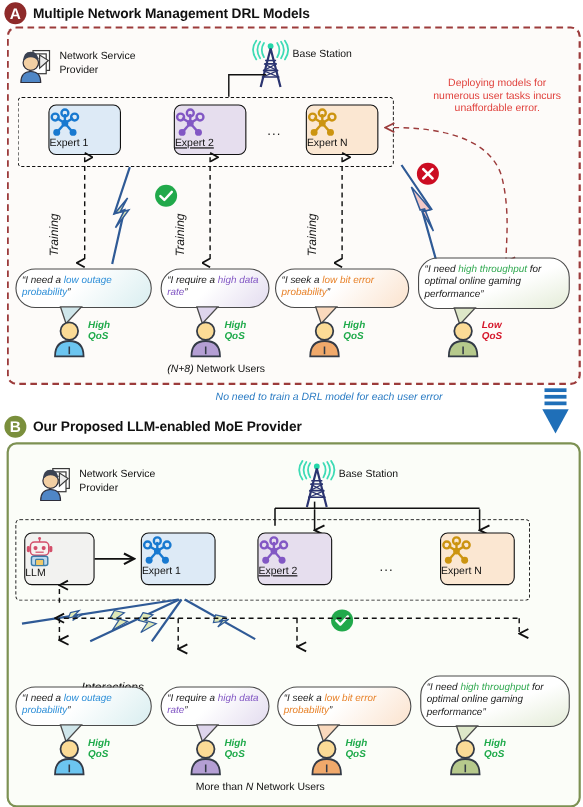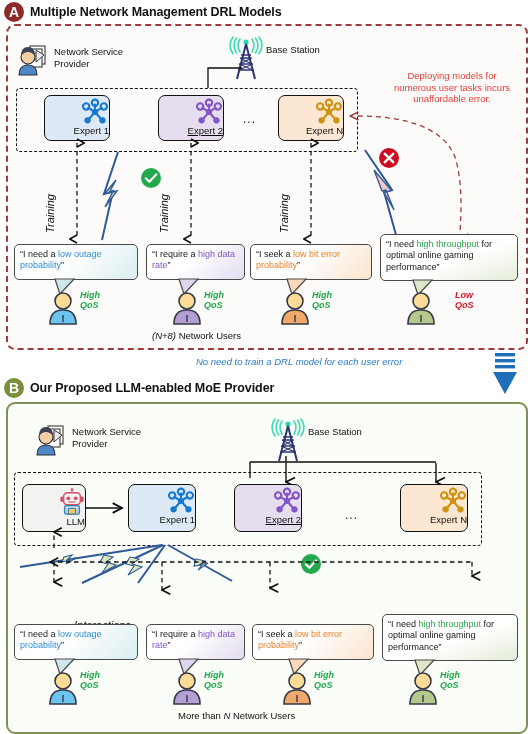--- a/index.html
+++ b/index.html
@@ -16,32 +16,32 @@
   .badge-b{background:#7a8f3c;}
   .panel-title{font-size:12.5px;font-weight:bold;color:#111;letter-spacing:-0.1px;}
 
   
   .frame-a{border:2px dashed #9c3b3b;border-radius:9px;background:#fdfbf9;}
   .frame-b{border:2px solid #7d9153;border-radius:9px;background:#fbfdf8;}
   .dashbox{border:1.4px dashed #111;border-radius:4px;}
 
   
   .node{border:1.6px solid #111;border-radius:7px;display:flex;flex-direction:column;
-        align-items:flex-end;justify-content:flex-start;box-sizing:border-box;
+        align-items:flex-start;justify-content:flex-start;box-sizing:border-box;
         padding-top:3px;}
   .node-label{font-size:9.5px;color:#111;line-height:11px;}
   .node-e1{background:#ddeaf6;}
   .node-e2{background:#e6deee;text-decoration:underline;}
   .node-en{background:#fbe7d2;}
   .node-llm{background:#f2f2f0;}
   .dots{font-size:12px;color:#222;letter-spacing:1px;}
 
   
-  .bubble{border:1.3px solid #4a4a4a;border-radius:5px;box-sizing:border-box;
-          padding:4px 5px 3px 5px;font-size:9px;line-height:11.4px;color:#1a1a1a;}
+  .bubble{border:1.3px solid #4a4a4a;border-radius:18px;box-sizing:border-box;
+          padding:4px 5px 3px 5px;font-size:9px;line-height:11.4px;color:#1a1a1a;font-style:italic;}
   .b1{background:linear-gradient(135deg,#ffffff 45%,#d9eef0 100%);}
   .b2{background:linear-gradient(135deg,#ffffff 45%,#e3dcef 100%);}
   .b3{background:linear-gradient(135deg,#ffffff 45%,#fbe3ce 100%);}
   .b4{background:linear-gradient(160deg,#ffffff 55%,#e4ecd8 100%);}
   .c-blue{color:#2e8fd8;}
   .c-purple{color:#8257c4;}
   .c-orange{color:#e8832b;}
   .c-green{color:#2fa84f;}
 
   
@@ -308,21 +308,21 @@
     <div>QoS</div>
 </div>
 
 <div class="abs" style="left:406px;top:291px;width:30px;height:34px;">
   <svg width="30" height="34" viewBox="0 0 30 34">
     <path d="M2 33 q0-14 13-14 q13 0 13 14 z" fill="#b6c98c" stroke="#333a46" stroke-width="1.6"></path>
     <line x1="15" y1="24" x2="15" y2="31" stroke="#333a46" stroke-width="1.4"></line>
     <circle cx="15" cy="10" r="8" fill="#fbdb96" stroke="#333a46" stroke-width="1.6"></circle>
   </svg>
 </div>
-<div class="abs qos qos-low" style="left:438px;top:290px;margin-left:17px;">
+<div class="abs qos qos-low" style="left:438px;top:290px;">
   <div>Low</div>
     <div>QoS</div>
 </div>
 
 <div class="abs caption" style="left:152px;top:330px;">
   <i>(N+8)</i><span> Network Users</span>
 </div>
 
 <div class="abs transition" style="left:196px;top:356px;">No need to train a DRL model for each user error</div>
 <div class="abs" style="left:492px;top:352px;width:26px;height:44px;">

